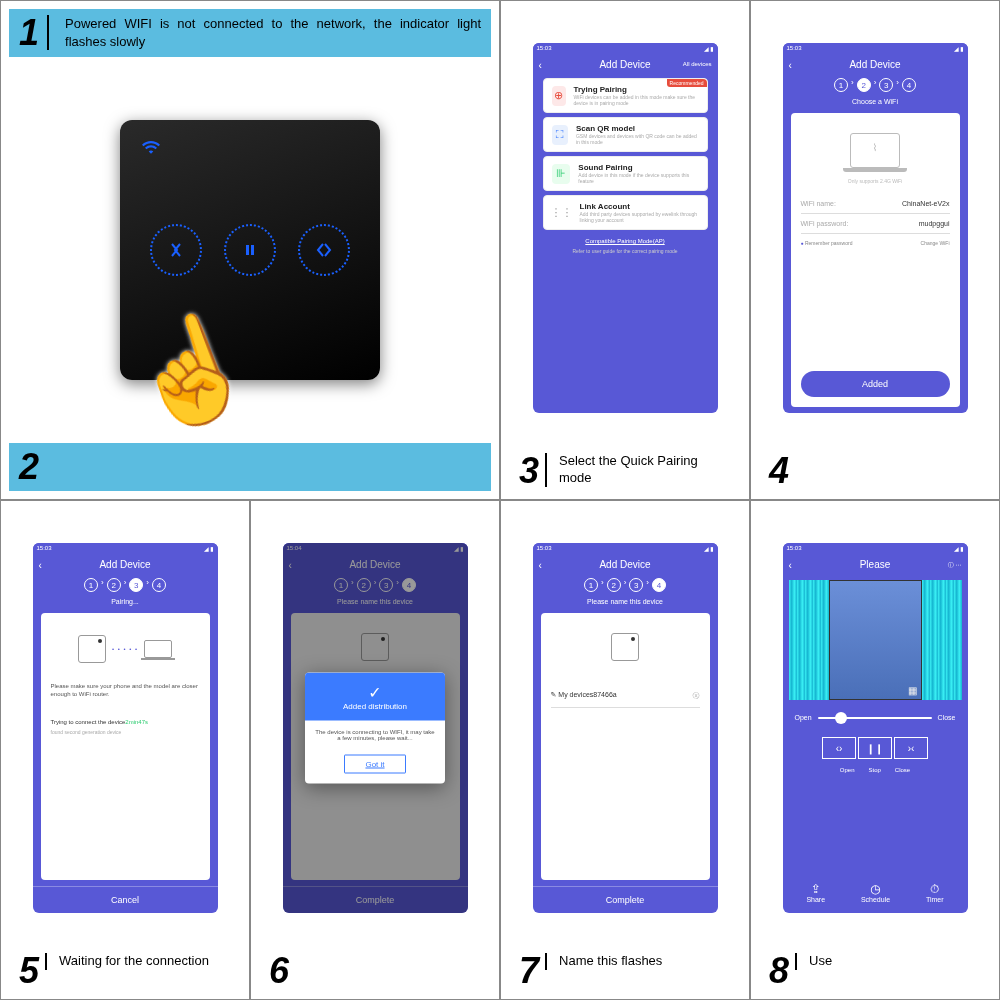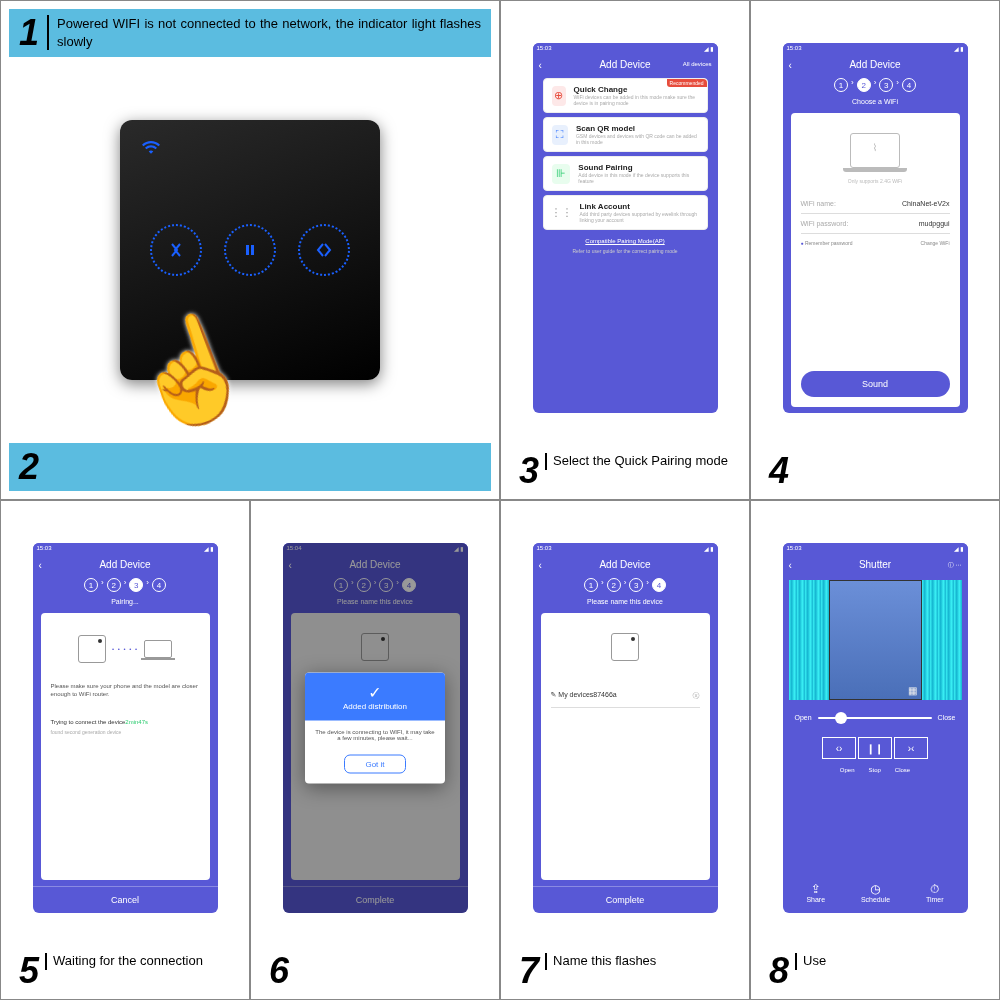--- a/index.html
+++ b/index.html
@@ -3,21 +3,21 @@
 <meta charset="utf-8">
 <style>
   * { box-sizing: border-box; margin: 0; padding: 0; }
   body { font-family: Arial, sans-serif; background: #fff; width: 1000px; }
   .grid { display: grid; grid-template-columns: repeat(4, 1fr); grid-template-rows: auto auto; width: 1000px; }
   .cell { border: 1px solid #888; padding: 8px; display: flex; flex-direction: column; position: relative; height: 500px; }
   .cell-wide { grid-column: span 2; }
   .banner { background: #5BBCE0; padding: 6px 10px; display: flex; align-items: flex-start; gap: 8px; }
   .banner-bottom { margin-top: auto; }
   .num { font: 900 36px/1 Arial; color: #000; font-style: italic; }
-  .banner-text { font: 13px/1.35 Arial; color: #000; border-left: 2px solid #000; padding-left: 8px; flex: 1; text-align: justify; }
+  .banner-text { font: 13px/1.35 Arial; color: #000; border-left: 2px solid #000; padding-left: 16px; flex: 1; text-align: justify; }
   .phone-area { flex: 1; display: flex; align-items: center; justify-content: center; padding: 4px 0; }
   .phone { width: 185px; height: 370px; background: #5858D6; border-radius: 6px; position: relative; overflow: hidden; font-size: 7px; color: #fff; }
   .status { height: 12px; background: #5858D6; display: flex; justify-content: space-between; padding: 2px 4px; font-size: 6px; }
   .ptitle { text-align: center; font-size: 10px; padding: 4px; position: relative; }
   .back-arrow { position: absolute; left: 6px; top: 5px; font-size: 10px; }
   .all-dev { position: absolute; right: 6px; top: 6px; font-size: 6px; }
   .stepper { display: flex; justify-content: center; gap: 3px; padding: 4px; font-size: 8px; }
   .step { width: 14px; height: 14px; border: 1px solid #fff; border-radius: 50%; display: flex; align-items: center; justify-content: center; }
   .step.active { background: #fff; color: #5858D6; }
   .sub { text-align: center; font-size: 7px; padding: 2px; }
@@ -28,27 +28,27 @@
   .rec-badge { position: absolute; top: 0; right: 0; background: #E74C3C; color: #fff; font-size: 5px; padding: 1px 3px; border-radius: 0 4px 0 3px; }
   .white-body { background: #fff; color: #333; margin: 6px 8px; border-radius: 4px; flex: 1; padding: 10px; display: flex; flex-direction: column; }
   .bottom-btns { display: flex; border-top: 1px solid rgba(255,255,255,0.3); }
   .bottom-btns div { flex: 1; text-align: center; padding: 8px; font-size: 9px; }
   .device-img { width: 260px; height: 260px; background: linear-gradient(160deg,#2a2a2a,#000); border-radius: 12px; position: relative; margin: auto; box-shadow: 0 4px 15px rgba(0,0,0,0.5); }
   .wifi-icon-device { position: absolute; top: 18px; left: 22px; color: #1a60ff; font-size: 18px; }
   .btn-row { position: absolute; top: 50%; left: 50%; transform: translate(-50%,-50%); display: flex; gap: 22px; }
   .dotted-btn { width: 52px; height: 52px; border: 2px dotted #1a60ff; border-radius: 50%; display: flex; align-items: center; justify-content: center; color: #1a60ff; font-size: 20px; }
   .hand { position: absolute; bottom: -50px; left: 8px; font-size: 100px; transform: rotate(-20deg); filter: drop-shadow(0 0 2px #fff); }
   .caption-row { display: flex; align-items: flex-start; gap: 6px; padding: 6px 10px 2px; }
-  .caption-text { font: 13px/1.3 Arial; border-left: 2px solid #000; padding-left: 6px; }
+  .caption-text { font: 13px/1.3 Arial; border-left: 2px solid #000; padding-left: 12px; }
   .input-line { border-bottom: 1px solid #ddd; padding: 6px 0; display: flex; justify-content: space-between; font-size: 7px; }
   .next-btn { background: #5858D6; color: #fff; text-align: center; padding: 8px; border-radius: 18px; font-size: 9px; margin-top: auto; }
   .modal { position: absolute; top: 50%; left: 50%; transform: translate(-50%,-50%); width: 140px; background: #fff; border-radius: 4px; box-shadow: 0 4px 20px rgba(0,0,0,0.4); overflow: hidden; }
   .modal-head { background: #3B7BFF; color: #fff; text-align: center; padding: 10px 6px; font-size: 8px; }
   .modal-body { padding: 8px; font-size: 6px; color: #555; text-align: center; }
-  .modal-btn { border: 1px solid #3B7BFF; color: #3B7BFF; margin: 6px auto 10px; padding: 4px 20px; border-radius: 6px; font-size: 8px; width: fit-content; }
+  .modal-btn { border: 1px solid #3B7BFF; color: #3B7BFF; margin: 6px auto 10px; padding: 4px 20px; border-radius: 1px; font-size: 8px; width: fit-content; text-decoration: underline; }
   .backdrop { position: absolute; inset: 0; background: rgba(0,0,0,0.4); }
   .curtain-area { height: 120px; position: relative; margin: 6px; display: flex; }
   .curtain { width: 40px; background: linear-gradient(90deg,#3af0f5,#15b5d0,#3af0f5,#15b5d0); background-size: 8px 100%; }
   .curtain-gap { flex: 1; background: linear-gradient(#6b8fd8,#4a6fb8); border: 1px solid #333; position: relative; }
   .slider-row { display: flex; align-items: center; gap: 6px; padding: 8px 12px; font-size: 7px; }
   .slider-track { flex: 1; height: 2px; background: #fff; position: relative; border-radius: 2px; }
   .slider-thumb { position: absolute; left: 15%; top: -5px; width: 12px; height: 12px; background: #fff; border-radius: 50%; }
   .ctrl-btns { display: flex; justify-content: center; gap: 2px; padding: 8px; }
   .ctrl-btn { width: 34px; height: 22px; border: 1px solid #fff; display: flex; align-items: center; justify-content: center; font-size: 10px; }
   .ctrl-labels { display: flex; justify-content: center; gap: 14px; font-size: 6px; }
@@ -111,21 +111,21 @@
       <div class="phone">
         <div class="status">
             <span>15:03</span>
             <span>◢ ▮</span>
           </div>
         <div class="ptitle"><span class="back-arrow">‹</span><span>Add Device</span><span class="all-dev">All devices</span></div>
         <div class="white-panel">
           <span class="rec-badge">Recommended</span>
           <div class="wp-icon" style="background:#fde8e8;color:#e74c3c">⊕</div>
           <div>
-              <div class="wp-title">Quick Change</div>
+              <div class="wp-title">Trying Pairing</div>
               <div class="wp-desc">WiFi devices can be added in this mode make sure the device is in pairing mode</div>
             </div>
         </div>
         <div class="white-panel">
           <div class="wp-icon" style="background:#e8f0fd;color:#3b7bff">⛶</div>
           <div>
               <div class="wp-title">Scan QR model</div>
               <div class="wp-desc">GSM devices and devices with QR code can be added in this mode</div>
             </div>
         </div>
@@ -181,21 +181,21 @@
               <span>ChinaNet-eV2x</span>
             </div>
           <div class="input-line">
               <span style="color:#aaa">WiFi password:</span>
               <span>mudpggui</span>
             </div>
           <div style="display:flex;justify-content:space-between;font-size:5px;padding:6px 0;color:#888">
             <span><span style="color:#5858D6">● </span><span>Remember password</span></span>
             <span>Change WiFi</span>
           </div>
-          <div class="next-btn">Sound</div>
+          <div class="next-btn">Added</div>
         </div>
       </div>
     </div>
     <div class="caption-row">
       <span class="num">4</span>
     </div>
   </div>
 
   <div class="cell">
     <div class="phone-area">
@@ -315,21 +315,21 @@
     </div>
   </div>
 
   <div class="cell">
     <div class="phone-area">
       <div class="phone" style="display:flex;flex-direction:column">
         <div class="status">
             <span>15:03</span>
             <span>◢ ▮</span>
           </div>
-        <div class="ptitle"><span class="back-arrow">‹</span><span>Shutter</span><span class="all-dev">ⓘ ⋯</span></div>
+        <div class="ptitle"><span class="back-arrow">‹</span><span>Please</span><span class="all-dev">ⓘ ⋯</span></div>
         <div class="curtain-area">
           <div class="curtain"></div>
           <div class="curtain-gap">
               <span style="position:absolute;right:3px;bottom:3px;font-size:10px;color:#eee">▦</span>
             </div>
           <div class="curtain"></div>
         </div>
         <div class="slider-row">
           <span>Open</span>
           <div class="slider-track">

